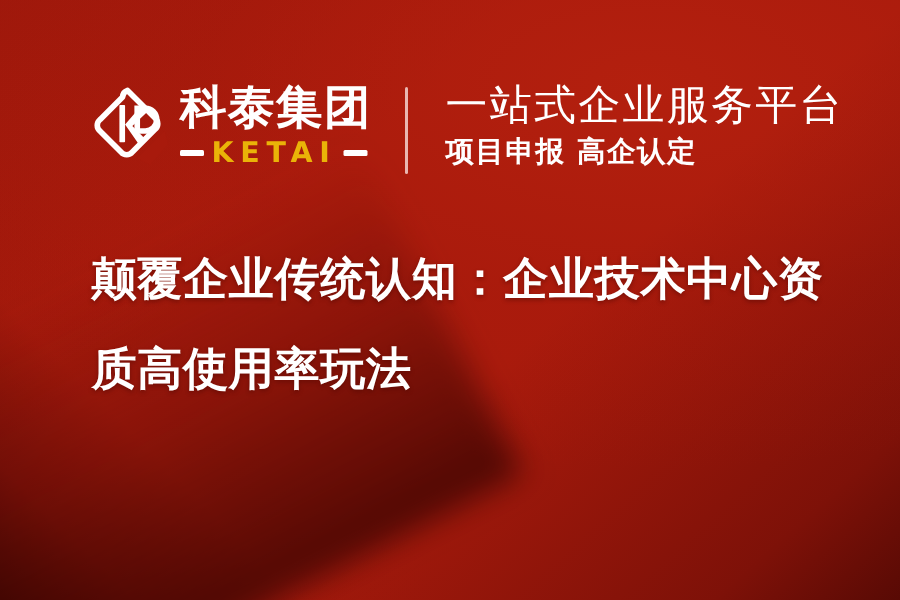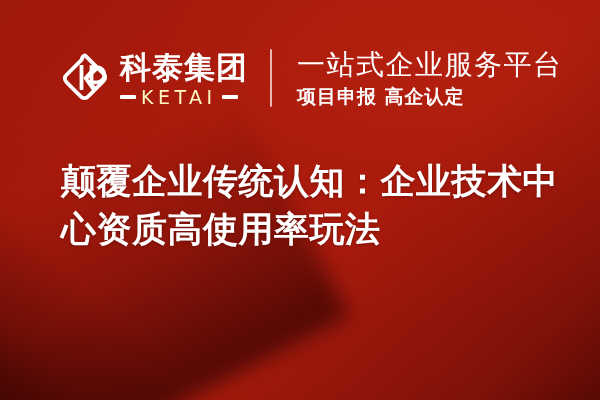--- a/index.html
+++ b/index.html
@@ -68,21 +68,21 @@
     filter: blur(10px);
     pointer-events: none;
   }
 
   
   #header {
     position: absolute;
     left: 58px;
     top: 40px;
     display: flex;
-    align-items: center;
+    align-items: flex-end;
     height: 76px;
   }
 
   #logo-block {
     display: flex;
     align-items: center;
     height: 66px;
   }
 
   #logo-mark {
@@ -116,24 +116,24 @@
     margin-top: 3px;
   }
   .dash {
     display: block;
     width: 16px;
     height: 4px;
     background: #ffffff;
     border-radius: 1px;
   }
   #logo-en {
-    color: #fef9c3;
+    color: #eab308;
     font-size: 19px;
     line-height: 20px;
-    font-weight: 400;
+    font-weight: 700;
     letter-spacing: 4.5px;
     white-space: nowrap;
     font-family: "DejaVu Sans", "Liberation Sans", sans-serif;
   }
 
   #header-divider {
     width: 2px;
     height: 58px;
     background: #f0c9c3;
     margin: 0 25px 0 22px;
@@ -168,22 +168,22 @@
     margin-top: 5px;
   }
 
   
   #headline {
     position: absolute;
     left: 61px;
     top: 157px;
     width: 510px;
     color: #ffffff;
-    font-size: 35px;
-    line-height: 48px;
+    font-size: 30px;
+    line-height: 60px;
     font-weight: 700;
     letter-spacing: 0.5px;
     text-shadow: 0 1px 3px rgba(70,6,3,0.45);
   }
 </style>
 </head>
 <body>
 
 <div id="banner">
 

